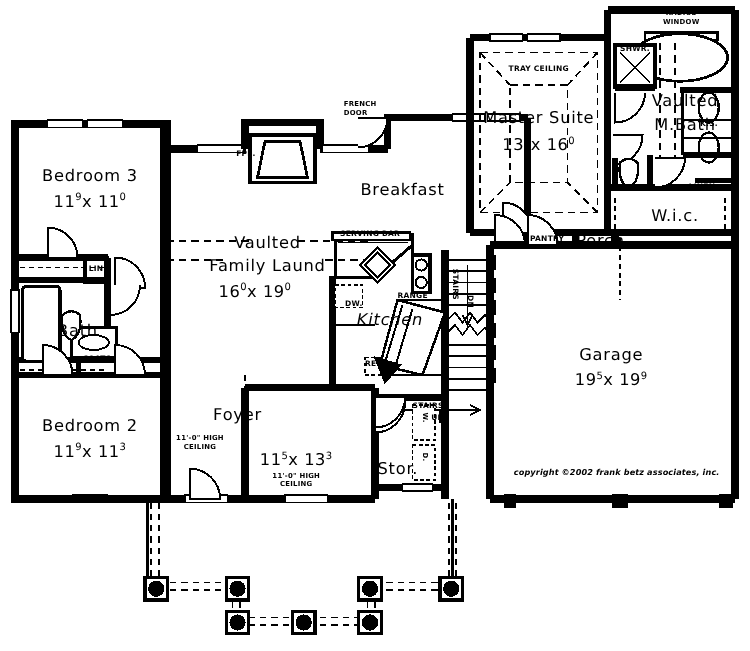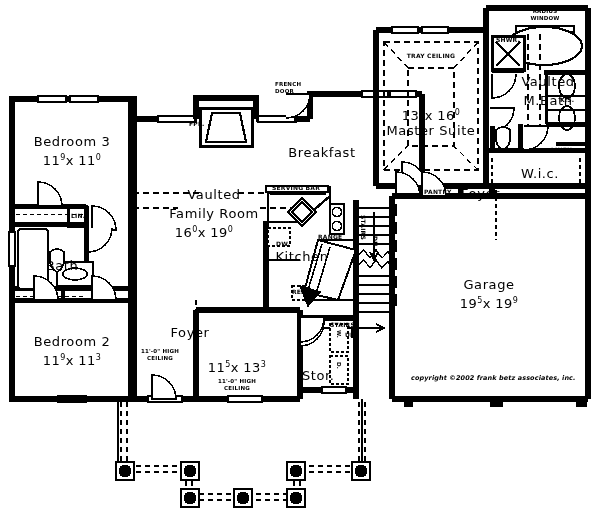--- a/index.html
+++ b/index.html
@@ -336,68 +336,68 @@
   <div class="lbl room-dim ctr" style="left:72px;top:153px;"><span>11</span><span class="sup">9</span><span>x</span> <span>11</span><span class="sup">0</span></div>
 
   <div class="lbl room-name ctr" style="left:72px;top:334px;">Bedroom  2</div>
   <div class="lbl room-dim ctr" style="left:72px;top:353px;"><span>11</span><span class="sup">9</span><span>x</span> <span>11</span><span class="sup">3</span></div>
 
   <div class="lbl room-name ctr" style="left:62px;top:258px;">Bath</div>
   <div class="lbl tiny" style="left:66px;top:284px;">COATS</div>
   <div class="lbl tiny" style="left:71px;top:212px;">LIN.</div>
 
   <div class="lbl room-name ctr" style="left:214px;top:187px;">Vaulted</div>
-  <div class="lbl room-name ctr" style="left:214px;top:206px;">Family Room</div>
+  <div class="lbl room-name ctr" style="left:214px;top:206px;">Family Laund</div>
   <div class="lbl room-dim ctr" style="left:204px;top:225px;"><span>16</span><span class="sup">0</span><span>x</span> <span>19</span><span class="sup">0</span></div>
 
   <div class="lbl tiny" style="left:189px;top:120px;">FPL.</div>
 
   <div class="lbl room-name ctr" style="left:160px;top:325px;margin-left:30px;">Foyer</div>
   <div class="lbl tiny2 ctr" style="left:160px;top:348px;">11'-0" HIGH</div>
   <div class="lbl tiny2 ctr" style="left:160px;top:355px;">CEILING</div>
 
   <div class="lbl room-dim ctr" style="left:237px;top:360px;"><span>11</span><span class="sup">5</span><span>x</span> <span>13</span><span class="sup">3</span></div>
   <div class="lbl tiny2 ctr" style="left:237px;top:378px;">11'-0" HIGH</div>
   <div class="lbl tiny2 ctr" style="left:237px;top:385px;">CEILING</div>
 
-  <div class="lbl room-name ctr" style="left:302px;top:249px;">Kitchen</div>
+  <div class="lbl room-name ctr" style="left:312px;top:249px;font-style:italic;">Kitchen</div>
   <div class="lbl tiny" style="left:272px;top:184px;">SERVING BAR</div>
   <div class="lbl tiny" style="left:276px;top:240px;">DW.</div>
   <div class="lbl tiny" style="left:292px;top:288px;">REF.</div>
   <div class="lbl tiny" style="left:318px;top:233px;">RANGE</div>
 
   <div class="lbl room-name ctr" style="left:322px;top:145px;">Breakfast</div>
   <div class="lbl tiny2" style="left:275px;top:81px;">FRENCH</div>
   <div class="lbl tiny2" style="left:275px;top:88px;">DOOR</div>
 
   <div class="lbl tiny rot90" style="left:367px;top:215px;transform:rotate(90deg);transform-origin:left top;">STAIRS</div>
   <div class="lbl tiny rot90" style="left:379px;top:236px;transform:rotate(90deg);transform-origin:left top;">DN</div>
   <div class="lbl tiny" style="left:330px;top:321px;">STAIRS</div>
   <div class="lbl tiny" style="left:345px;top:331px;">UP</div>
 
   <div class="lbl room-name" style="left:302px;top:368px;">Stor.</div>
   <div class="lbl tiny2 rot90" style="left:342px;top:330px;transform:rotate(90deg);transform-origin:left top;">W.</div>
   <div class="lbl tiny2 rot90" style="left:342px;top:362px;transform:rotate(90deg);transform-origin:left top;">D.</div>
 
   <div class="lbl tiny ctr" style="left:431px;top:52px;">TRAY CEILING</div>
-  <div class="lbl room-name ctr" style="left:431px;top:87px;margin-top:36px;">Master  Suite</div>
+  <div class="lbl room-name ctr" style="left:431px;top:87px;">Master  Suite</div>
   <div class="lbl room-dim ctr" style="left:431px;top:108px;"><span>13</span><span class="sup">0</span><span>x</span> <span>16</span><span class="sup">0</span></div>
 
   <div class="lbl tiny2 ctr" style="left:545px;top:8px;">RADIUS</div>
   <div class="lbl tiny2 ctr" style="left:545px;top:15px;">WINDOW</div>
   <div class="lbl tiny" style="left:496px;top:36px;">SHWR.</div>
   <div class="lbl room-name ctr" style="left:548px;top:74px;">Vaulted</div>
   <div class="lbl room-name ctr" style="left:548px;top:93px;">M.Bath</div>
   <div class="lbl tiny" style="left:560px;top:96px;">K.S.</div>
 
   <div class="lbl tiny" style="left:551px;top:146px;">LINEN</div>
   <div class="lbl room-name ctr" style="left:540px;top:166px;">W.i.c.</div>
 
   <div class="lbl tiny" style="left:424px;top:188px;">PANTRY</div>
-  <div class="lbl room-name" style="left:461px;top:186px;">Foyer.</div>
+  <div class="lbl room-name" style="left:461px;top:186px;">Porch.</div>
 
   <div class="lbl room-name ctr" style="left:489px;top:277px;">Garage</div>
   <div class="lbl room-dim ctr" style="left:489px;top:296px;"><span>19</span><span class="sup">5</span><span>x</span> <span>19</span><span class="sup">9</span></div>
 
   <div class="lbl copy" style="left:411px;top:374px;font-style:italic;">copyright  ©2002 frank betz associates, inc.</div>
 
 
 </div>
 
 </body></html>

